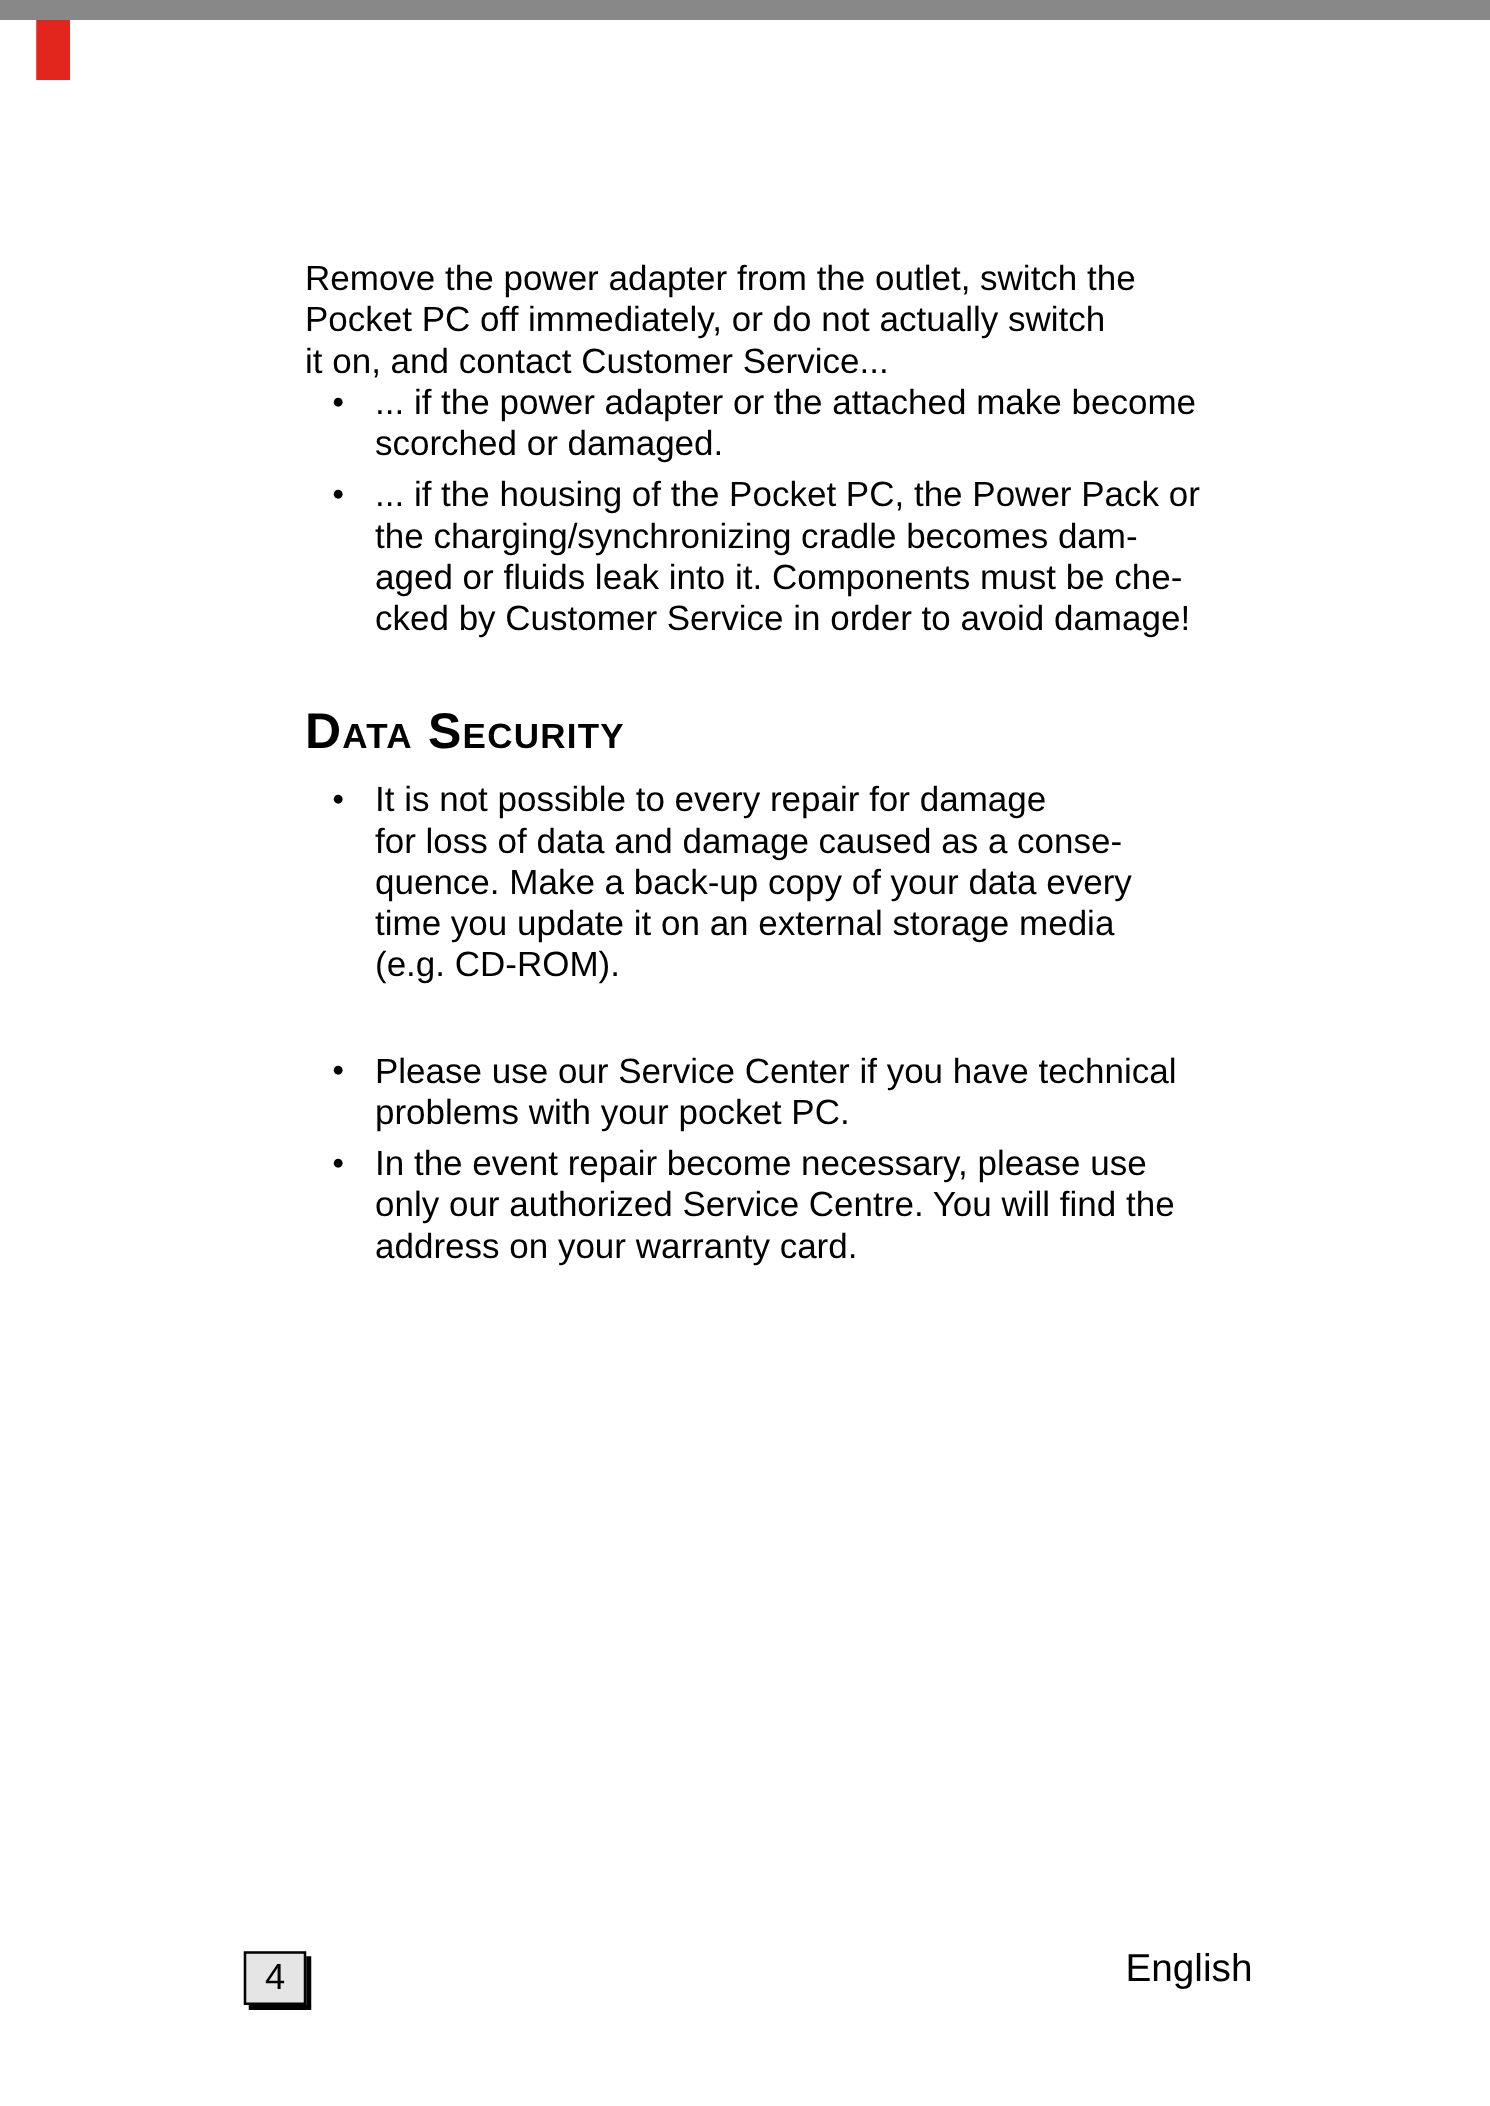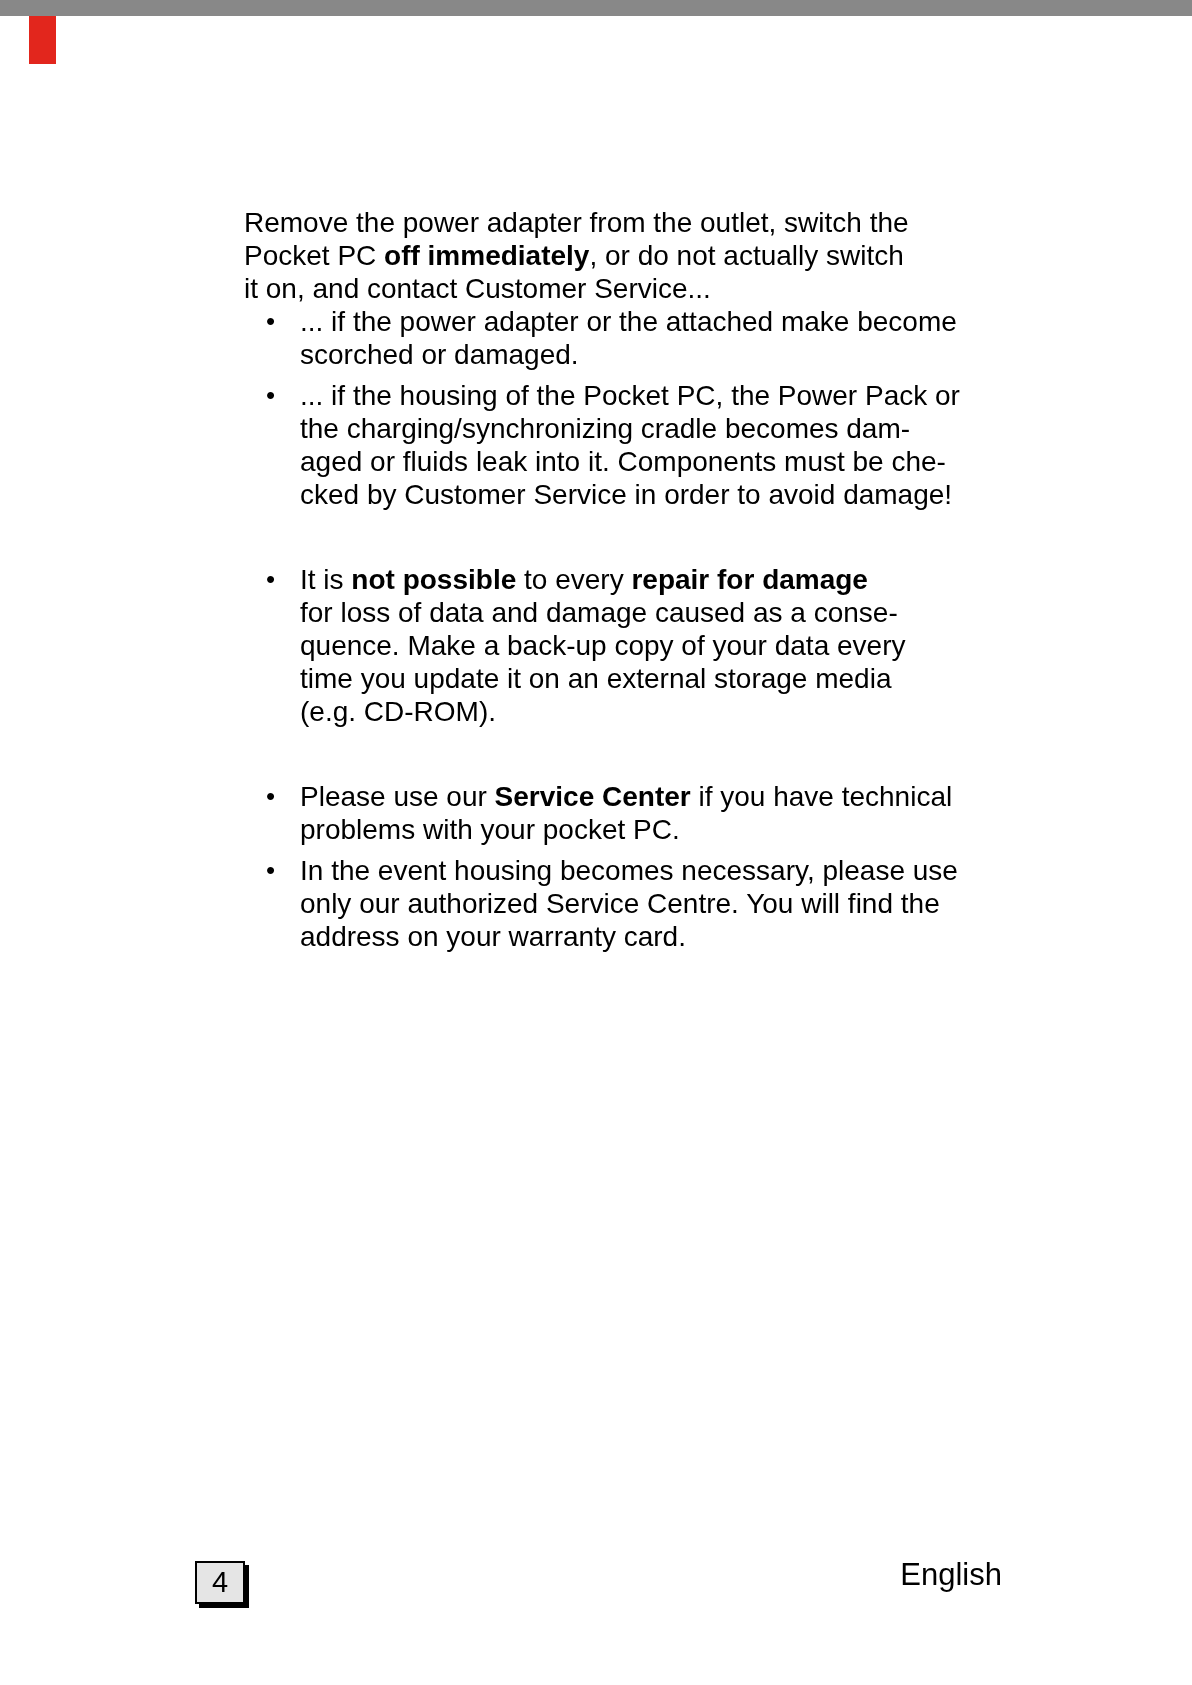--- a/index.html
+++ b/index.html
@@ -22,21 +22,21 @@
   }
   .content {
     position: absolute;
     left: 244px;
     top: 190px;
     width: 775px;
     font-size: 28px;
     line-height: 33px;
   }
   .rich { white-space: pre; }
-  .rich span.seg-b { font-weight: 700; }
+  .rich span.seg-b { font-weight: 400; }
   .bullet-list { margin: 0; padding: 0; }
   .bullet-item { display: flex; align-items: flex-start; }
   .bullet-item + .bullet-item { margin-top: 8px; }
   .bullet-marker {
     width: 56px;
     padding-left: 22px;
     box-sizing: border-box;
     font-size: 26px;
     line-height: 33px;
     flex: 0 0 auto;
@@ -105,20 +105,21 @@
       <div class="bullet-item">
         <div class="bullet-marker">•</div>
         <div class="bullet-text rich"><span>... if the housing of the Pocket PC, the Power Pack or
 the charging/synchronizing cradle becomes dam-
 aged or fluids leak into it. Components must be che-
 cked by Customer Service in order to avoid damage!</span></div>
       </div>
     </div>
 
     <div class="section">
+      <h2 class="section-heading">Data Security</h2>
       <div class="bullet-list">
         <div class="bullet-item">
           <div class="bullet-marker">•</div>
           <div class="bullet-text rich"><span>It is </span><span class="seg-b">not possible</span><span> to every </span><span class="seg-b">repair for damage</span><span>
 for loss of data and damage caused as a conse-
 quence. Make a back-up copy of your data every
 time you update it on an external storage media
 (e.g. CD-ROM).</span></div>
         </div>
       </div>
@@ -126,21 +127,21 @@
 
     <div class="section">
       <div class="bullet-list">
         <div class="bullet-item">
           <div class="bullet-marker">•</div>
           <div class="bullet-text rich"><span>Please use our </span><span class="seg-b">Service Center</span><span> if you have technical
 problems with your pocket PC.</span></div>
         </div>
         <div class="bullet-item">
           <div class="bullet-marker">•</div>
-          <div class="bullet-text rich"><span>In the event housing becomes necessary, please use
+          <div class="bullet-text rich"><span>In the event repair become necessary, please use
 only our authorized Service Centre. You will find the
 address on your warranty card.</span></div>
         </div>
       </div>
     </div>
 
   </div>
 
   <div class="page-number-badge" style="background: rgb(229, 229, 229);">
     <span>4</span>

